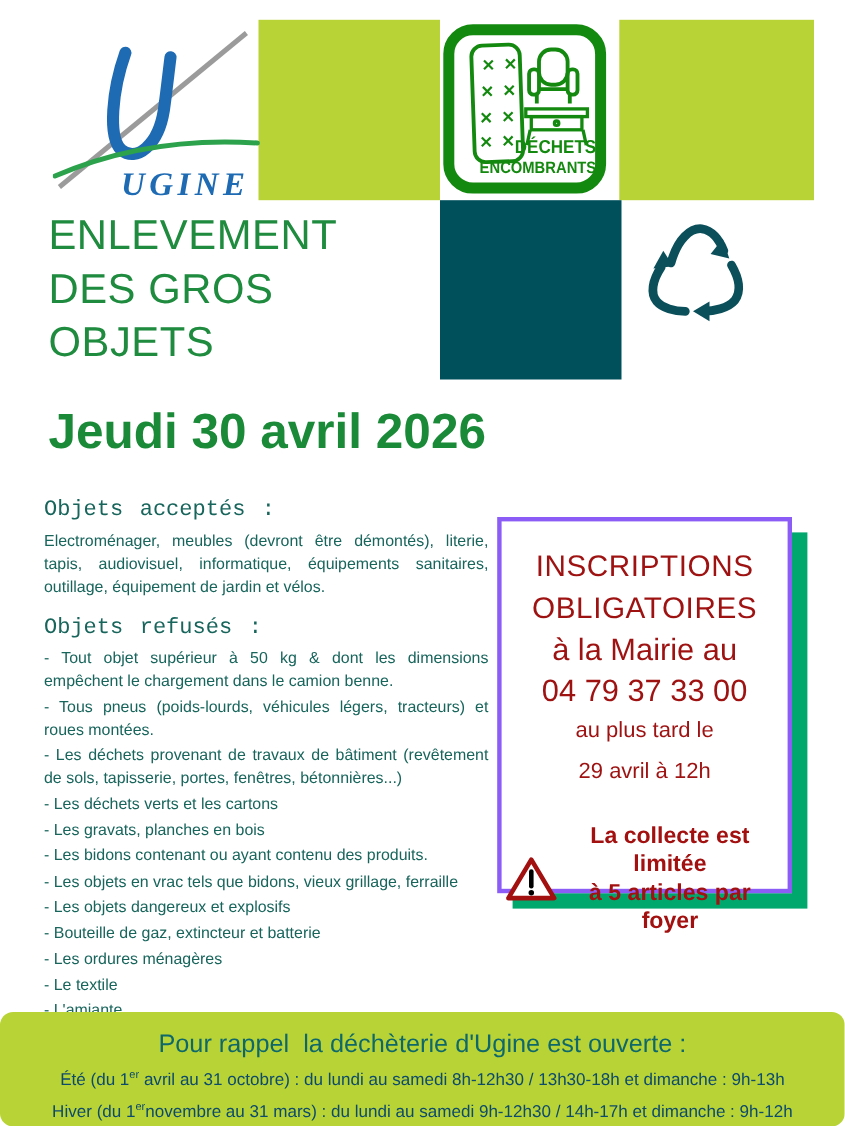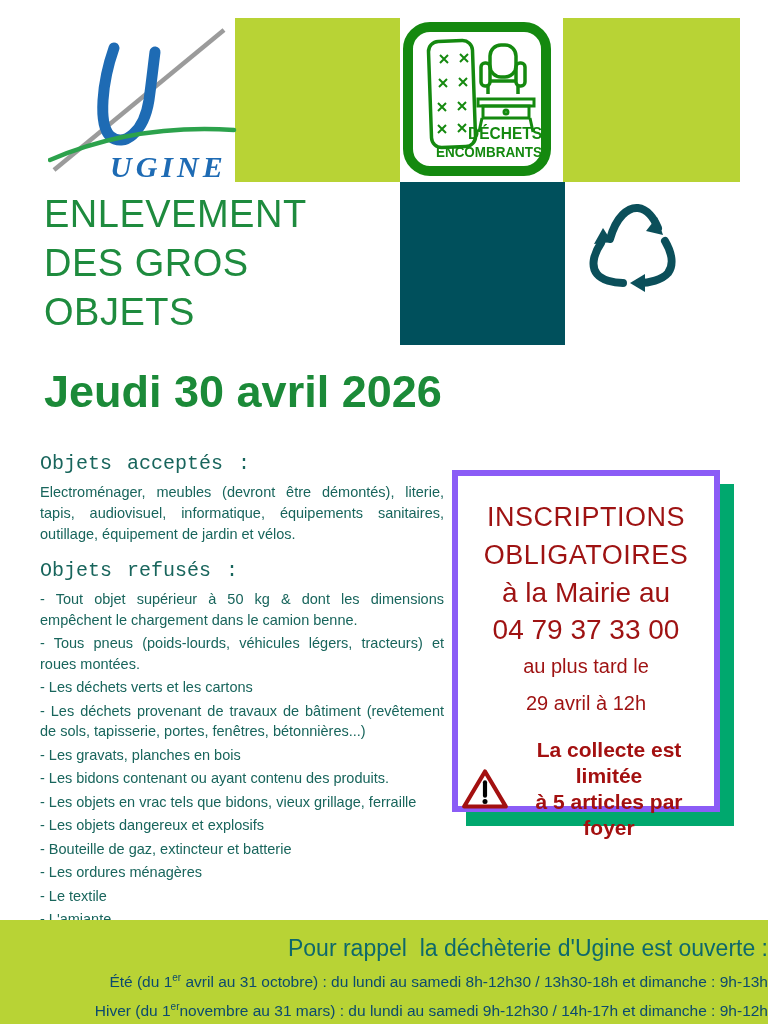--- a/index.html
+++ b/index.html
@@ -17,32 +17,32 @@
   #title{position:absolute;left:44px;top:190px;font-size:38px;line-height:49px;color:#1e8b3e;
          white-space:pre-line;letter-spacing:.5px;}
   #date{position:absolute;left:44px;top:366px;font-size:45px;font-weight:bold;color:#1b8a38;}
   
   #col{position:absolute;left:40px;top:452px;width:404px;color:#18655c;}
   .col-h{font-size:20px;margin:0 0 7px 0;font-weight:normal;word-spacing:3px;font-family:Liberation Mono, monospace;}
   .col-p{font-size:14.5px;line-height:21px;text-align:justify;margin:4px 0 14px 0;}
   .ref-item{font-size:14.5px;line-height:20.5px;text-align:justify;margin:0 0 3px 0;}
   
   #insc{position:absolute;left:452px;top:470px;width:268px;height:342px;background:#ffffff;
-        border:6px solid #8b5cf6;box-shadow:14px 14px 0 0 #00a86e;box-sizing:border-box;
+        border:4px solid #8b5cf6;box-shadow:14px 14px 0 0 #00a86e;box-sizing:border-box;
         text-align:center;color:#9e1212;}
   .insc-big{font-size:27px;line-height:38px;letter-spacing:.5px;}
   .insc-med{font-size:28px;line-height:37px;}
   .insc-late{font-size:20px;line-height:37px;}
   #insc-pad{padding-top:22px;}
-  #warning-row{display:flex;align-items:center;margin-top:15px;padding:0 6px 0 2px;}
+  #warning-row{display:flex;align-items:center;margin-top:27px;padding:0 6px 0 2px;}
   #warning-row svg{flex:0 0 auto;}
   #warning-text{flex:1;font-weight:bold;font-size:21px;line-height:26px;color:#a31010;}
   
   #footer{position:absolute;left:0;top:920px;width:768px;height:104px;background:#b8d335;
-          text-align:right;}
+          text-align:center;border-radius:12px;}
   #footer-h{margin-top:15px;font-size:23px;color:#0e686b;font-weight:normal;white-space:pre-wrap;}
   .hours{color:#0c4a6e;font-size:15.5px;margin-top:10px;}
   .hours sup{font-size:10px;}
   svg text{font-family:"Liberation Sans",sans-serif;}
   #logo text{font-family:"Liberation Serif",serif;}
 </style>
 </head>
 <body>
 
 <div id="page">
@@ -104,22 +104,22 @@
 DES GROS
 OBJETS</div>
   <div id="date">Jeudi 30 avril 2026</div>
 
   <div id="col">
     <h3 class="col-h">Objets  acceptés :</h3>
     <p class="col-p">Electroménager, meubles (devront être démontés), literie, tapis, audiovisuel, informatique, équipements sanitaires, outillage, équipement de jardin et vélos.</p>
     <h3 class="col-h">Objets refusés :</h3>
     <div class="ref-item">- Tout objet supérieur à 50 kg &amp; dont les dimensions empêchent le chargement dans le camion benne.</div>
     <div class="ref-item">- Tous pneus (poids-lourds, véhicules légers, tracteurs) et roues montées.</div>
+    <div class="ref-item">- Les déchets provenant de travaux de bâtiment (revêtement de sols, tapisserie, portes, fenêtres, bétonnières...)</div>
     <div class="ref-item">- Les déchets verts et les cartons</div>
-    <div class="ref-item">- Les déchets provenant de travaux de bâtiment (revêtement de sols, tapisserie, portes, fenêtres, bétonnières...)</div>
     <div class="ref-item">- Les gravats, planches en bois</div>
     <div class="ref-item">- Les bidons contenant ou ayant contenu des produits.</div>
     <div class="ref-item">- Les objets en vrac tels que bidons, vieux grillage, ferraille</div>
     <div class="ref-item">- Les objets dangereux et explosifs</div>
     <div class="ref-item">- Bouteille de gaz, extincteur et batterie</div>
     <div class="ref-item">- Les ordures ménagères</div>
     <div class="ref-item">- Le textile</div>
     <div class="ref-item">- L'amiante</div>
   </div>
 

